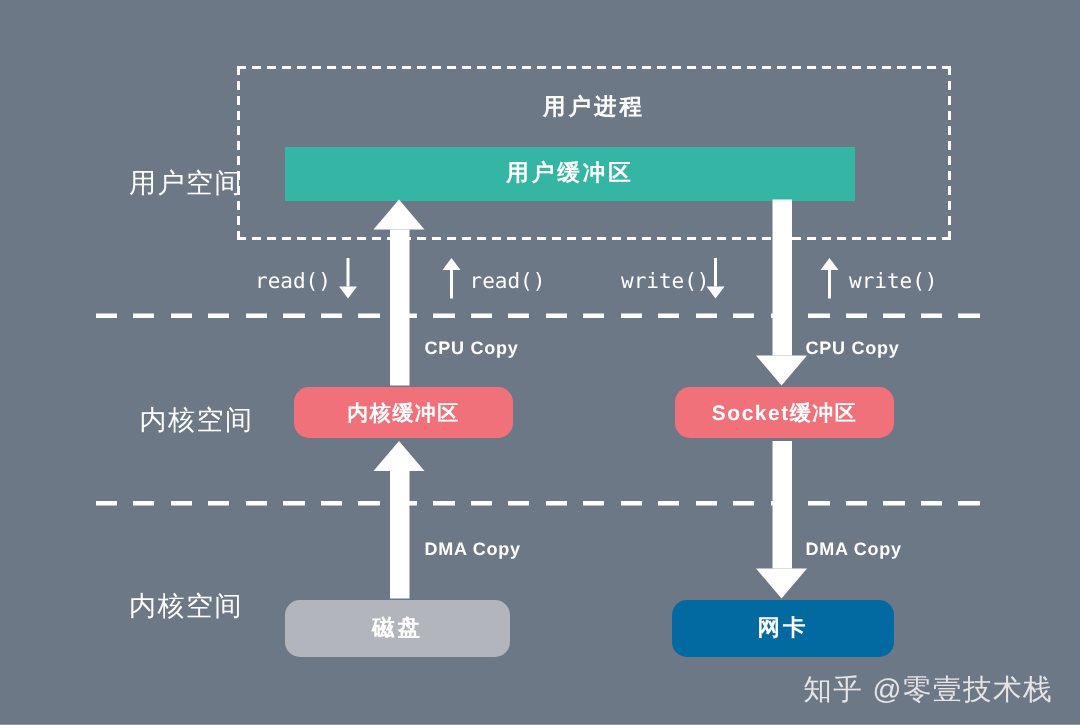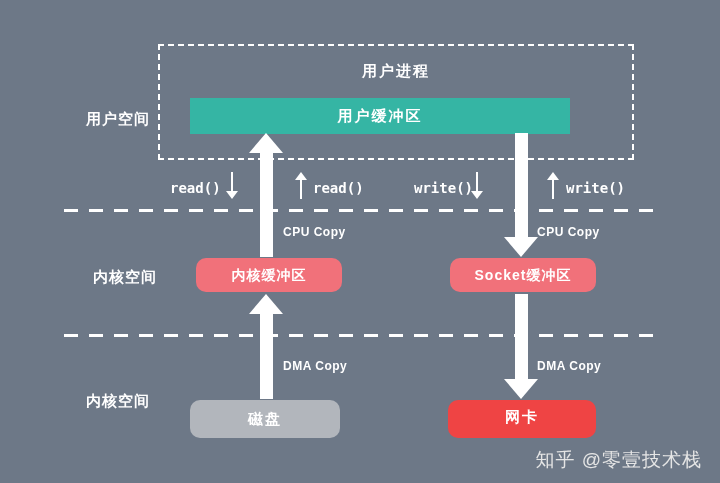--- a/index.html
+++ b/index.html
@@ -2,21 +2,21 @@
 <html><head>
 <meta charset="utf-8">
 <style>
   html,body{margin:0;padding:0;}
   body{font-family:"Liberation Sans","DejaVu Sans",sans-serif;}
   .canvas{
     position:relative;width:720px;height:483px;
     background:#6d7887;overflow:hidden;color:#fff;
   }
   .zone-label{
-    position:absolute;font-size:15px;font-weight:bold;letter-spacing:1px;
+    position:absolute;font-size:18px;font-weight:normal;letter-spacing:1px;
   }
   
   .process-box{
     position:absolute;left:158px;top:44px;width:472px;height:112px;
     border:2px dashed #ffffff;
   }
   .process-title{
     margin-top:16px;text-align:center;font-size:15px;font-weight:bold;letter-spacing:2px;font-family:Liberation Mono, monospace;
   }
   .user-buffer{
@@ -38,21 +38,21 @@
   
   .sm-arrow{
     position:absolute;width:12px;height:27px;display:flex;flex-direction:column;align-items:center;z-index:3;
   }
   .sm-arrow .line{width:2px;background:#fff;flex:1;}
   .tip-up{width:0;height:0;border-left:6px solid transparent;border-right:6px solid transparent;border-bottom:8px solid #fff;}
   .tip-down{width:0;height:0;border-left:6px solid transparent;border-right:6px solid transparent;border-top:8px solid #fff;}
   
   .call-label{
     position:absolute;font-family:"DejaVu Sans Mono",monospace;
-    font-size:14px;font-weight:bold;z-index:3;
+    font-size:14px;font-weight:normal;z-index:3;
   }
   .copy-label{
     position:absolute;font-size:12px;font-weight:bold;letter-spacing:0.5px;z-index:3;
   }
   
   .box{
     position:absolute;text-align:center;font-weight:bold;color:#fff;z-index:2;border-radius:10px;
   }
   .kernel-box{width:146px;height:34px;line-height:34px;font-size:14px;letter-spacing:1px;}
   .hw-box{width:150px;height:38px;line-height:38px;font-size:15px;letter-spacing:2px;}
@@ -119,17 +119,17 @@
 
   <div class="copy-label" style="left:283px;top:225px">CPU Copy</div>
   <div class="copy-label" style="left:537px;top:225px">CPU Copy</div>
   <div class="copy-label" style="left:283px;top:359px">DMA Copy</div>
   <div class="copy-label" style="left:537px;top:359px">DMA Copy</div>
 
   <div class="box kernel-box" style="left: 196px; top: 258px; background: rgb(241, 113, 122);">内核缓冲区</div>
   <div class="box kernel-box" style="left: 450px; top: 258px; background: rgb(241, 113, 122);">Socket缓冲区</div>
 
   <div class="box hw-box" style="left: 190px; top: 400px; background: rgb(178, 182, 188);">磁盘</div>
-  <div class="box hw-box" style="left: 448px; top: 400px; width: 148px; background: #ef4444; font-family: Liberation Mono, monospace;">网卡</div>
+  <div class="box hw-box" style="left: 448px; top: 400px; width: 148px; background: #0369a1;">网卡</div>
 
   <div class="watermark">知乎 @零壹技术栈</div>
 
 </div>
 
 </body></html>

